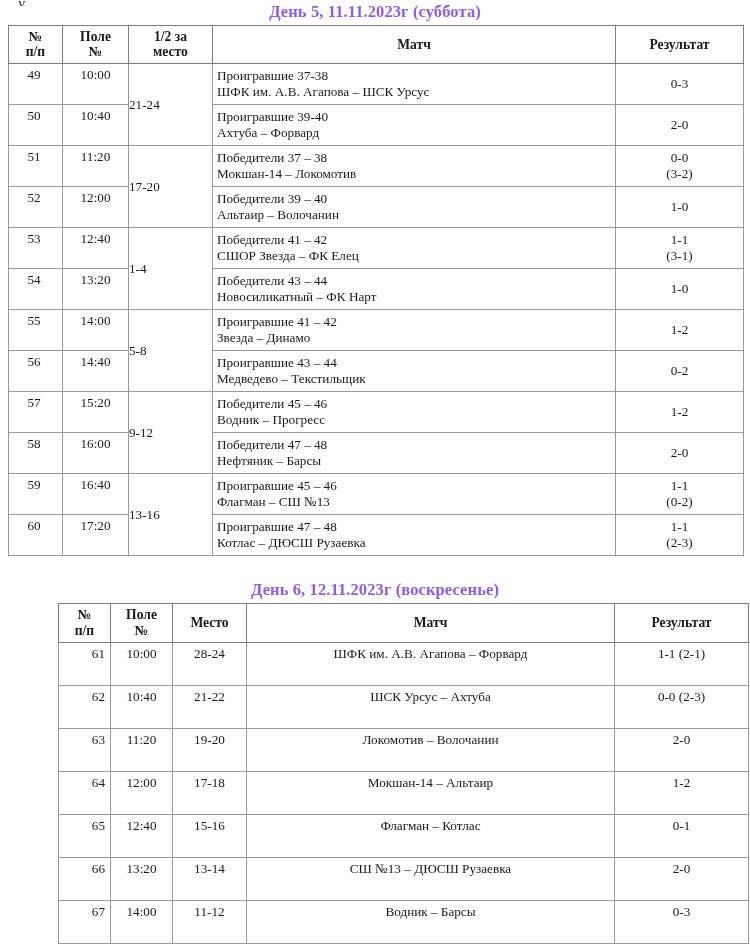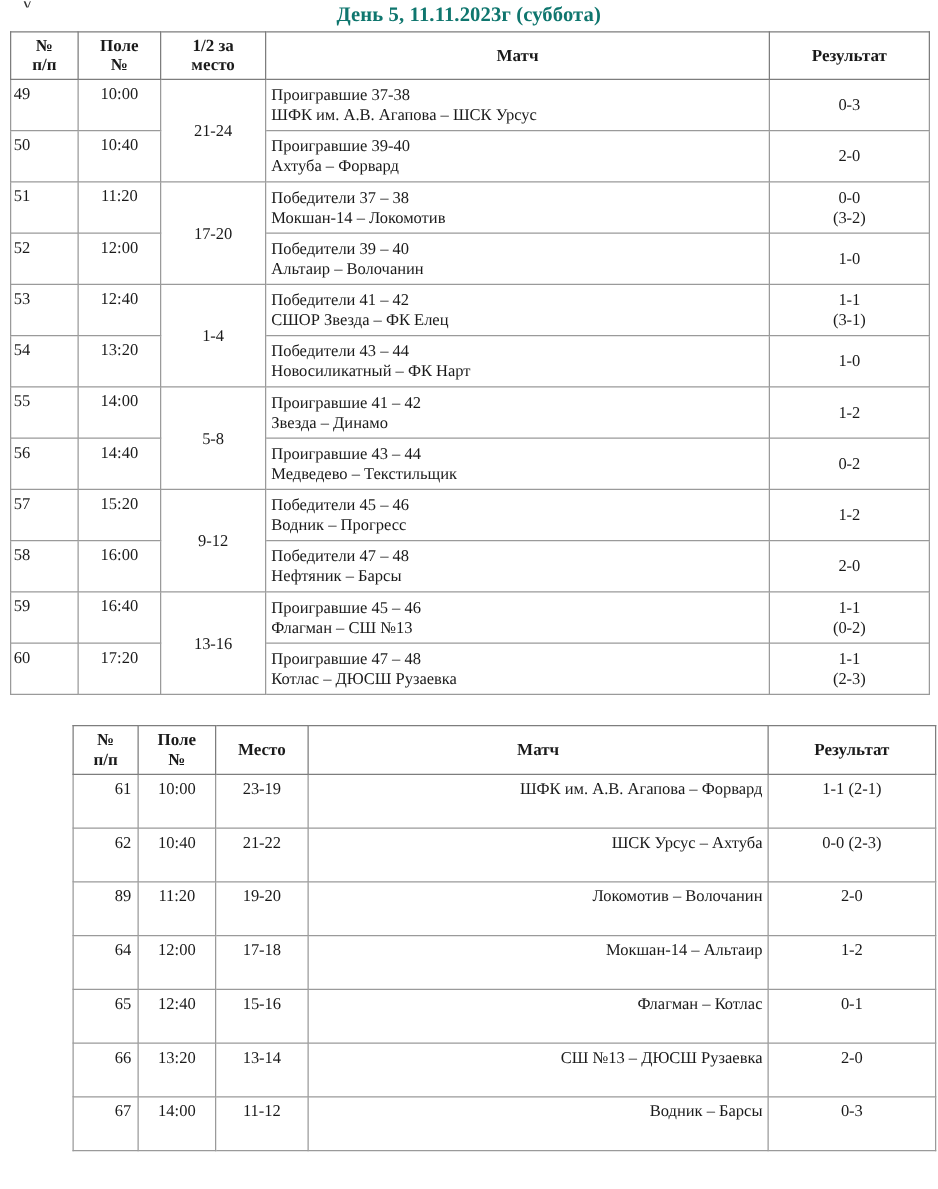--- a/index.html
+++ b/index.html
@@ -36,21 +36,21 @@
     line-height: 5px;
     color: #333;
     font-family: "Liberation Serif", serif;
   }
 
   .day-title {
     text-align: center;
     font-weight: bold;
     font-size: 16.5px;
     letter-spacing: 0.1px;
-    color: #0f766e;
+    color: #8b5cf6;
   }
 
   #day5-title { margin: 1px 0 3px 0; padding-top: 1px; }
   #day6-title { margin: 0 0 3px 0; }
 
   table.sched {
     border-collapse: collapse;
     table-layout: fixed;
     font-size: 13.2px;
     color: #1a1a1a;
@@ -77,33 +77,33 @@
     width: 735px;
     margin-left: 8px;
   }
   #table-day5 .c-num    { width: 54px; }
   #table-day5 .c-field  { width: 66px; }
   #table-day5 .c-place  { width: 84px; }
   #table-day5 .c-match  { width: 403px; }
   #table-day5 .c-result { width: 128px; }
 
   #table-day5 tbody td.num {
-    text-align: left;
+    text-align: center;
     padding: 3px 5px 0 2px;
     vertical-align: top;
     height: 41px;
     box-sizing: border-box;
   }
   #table-day5 tbody td.field {
     text-align: center;
     padding: 3px 2px 0 2px;
     vertical-align: top;
   }
   #table-day5 tbody td.place {
-    text-align: center;
+    text-align: left;
     vertical-align: middle;
   }
   #table-day5 tbody td.match {
     text-align: left;
     padding: 1px 4px 2px 4px;
     line-height: 1.23;
   }
   #table-day5 tbody td.result {
     text-align: center;
     line-height: 1.23;
@@ -136,21 +136,21 @@
     text-align: center;
     padding: 3px 2px 0 2px;
     vertical-align: top;
   }
   #table-day6 tbody td.place {
     text-align: center;
     padding: 3px 2px 0 2px;
     vertical-align: top;
   }
   #table-day6 tbody td.match {
-    text-align: right;
+    text-align: center;
     padding: 3px 4px 0 4px;
     vertical-align: top;
   }
   #table-day6 tbody td.result {
     text-align: center;
     padding: 3px 2px 0 2px;
     vertical-align: top;
   }
 
   .spacer-between { height: 24px; }
@@ -331,20 +331,21 @@
           <td class="result">
             <span class="res-line">1-1</span>
             <span class="res-line">(2-3)</span>
           </td>
         </tr>
       </tbody>
   </table>
 
   <div class="spacer-between"></div>
 
+  <div class="day-title" id="day6-title">День 6, 12.11.2023г (воскресенье)</div>
 
   <table class="sched" id="table-day6">
     <colgroup>
       <col class="c-num">
         <col class="c-field">
         <col class="c-place">
         <col class="c-match">
         <col class="c-result">
     </colgroup>
     <thead>
@@ -359,33 +360,33 @@
         </th>
         <th>Место</th>
         <th>Матч</th>
         <th>Результат</th>
       </tr>
     </thead>
     <tbody id="day6-body">
         <tr>
           <td class="num">61</td>
           <td class="field">10:00</td>
-          <td class="place">23-19</td>
+          <td class="place">28-24</td>
           <td class="match">ШФК им. А.В. Агапова – Форвард</td>
           <td class="result">1-1 (2-1)</td>
         </tr>
         <tr>
           <td class="num">62</td>
           <td class="field">10:40</td>
           <td class="place">21-22</td>
           <td class="match">ШСК Урсус – Ахтуба</td>
           <td class="result">0-0 (2-3)</td>
         </tr>
         <tr>
-          <td class="num">89</td>
+          <td class="num">63</td>
           <td class="field">11:20</td>
           <td class="place">19-20</td>
           <td class="match">Локомотив – Волочанин</td>
           <td class="result">2-0</td>
         </tr>
         <tr>
           <td class="num">64</td>
           <td class="field">12:00</td>
           <td class="place">17-18</td>
           <td class="match">Мокшан-14 – Альтаир</td>

